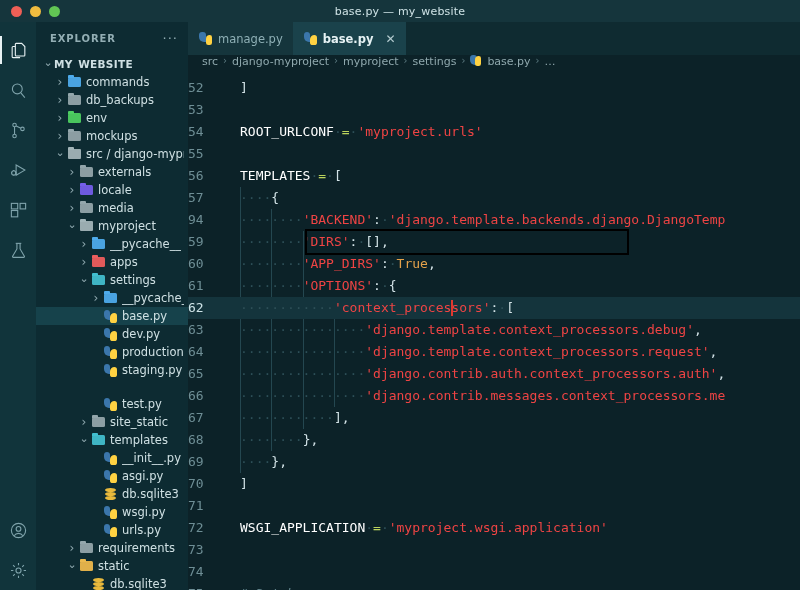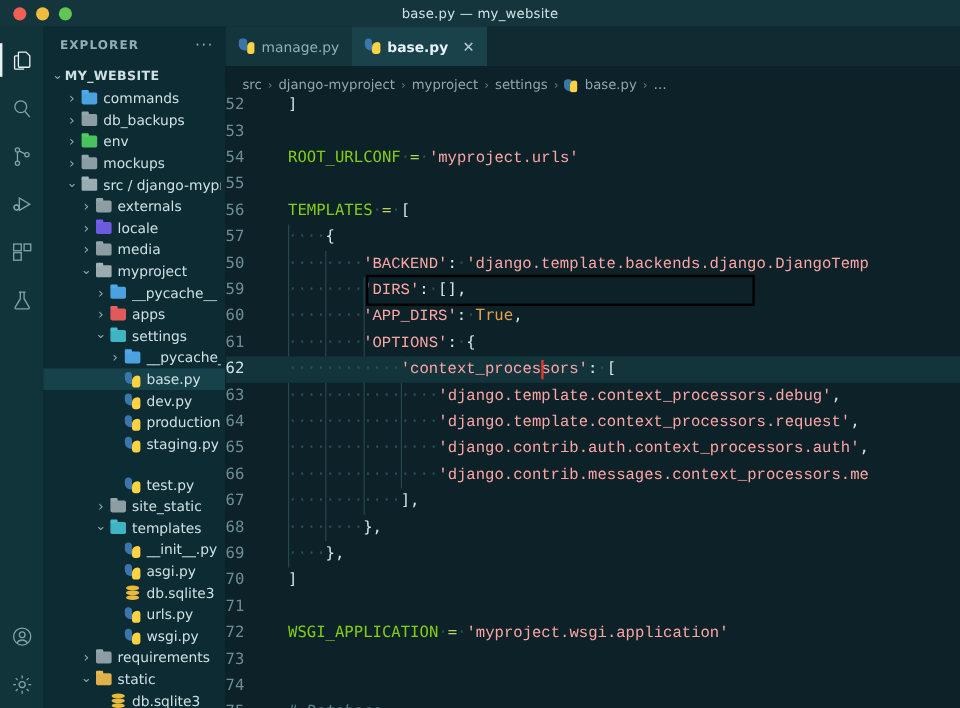--- a/index.html
+++ b/index.html
@@ -134,21 +134,21 @@
     padding: 0 10px 0 11px; font-size: 11.5px;
     background: #15353c; color: #8fb0b6;
     min-width: 0;
   }
   .tab.active { background: #1a424b; color: #e6f2f4; }
   .tab .tab-close { color: #b7ced2; font-size: 12px; margin-left: 6px; }
   .tab-filler { flex: 1 1 auto; background: #0f2b31; }
 
   .breadcrumb {
     height: 22px; flex: 0 0 22px;
-    display: flex; align-items: flex-end; gap: 5px;
+    display: flex; align-items: flex-start; gap: 5px;
     padding-left: 14px; font-size: 11px; color: #8fa8ad;
     background: #0c2228;
   }
   .breadcrumb .sep { color: #5c7a80; font-size: 10px; }
   .breadcrumb .bc-py { margin-right: 1px; }
 
   .code-area {
     flex: 1 1 auto; position: relative; overflow: hidden;
     background: #0c2228;
     font-family: "DejaVu Sans Mono", monospace;
@@ -160,23 +160,23 @@
   }
   .codeline.current { background: #14343c; }
   .gutter {
     width: 42px; flex: 0 0 42px; padding-right: 12px;
     color: #6e8e95; font-size: 13px;
   }
   .codeline.current .gutter { color: #cfe4e8; }
   .ctext { flex: 1 1 auto; min-width: 0; padding-left: 10px; }
 
   
-  .t-var    { color: #84cc16; }
+  .t-var    { color: #ffffff; }
   .t-op     { color: #bcd45c; }
-  .t-str    { color: #fca5a5; font-family: Liberation Mono, monospace; }
+  .t-str    { color: #ef4444; }
   .t-punct  { color: #d4e4e8; }
   .t-kw     { color: #e5a24b; }
   .t-com    { color: #5f8188; font-style: italic; }
   .t-ws     { color: #2d4f57; }
 
   
   .guides { position: absolute; top: 0; left: 0; height: 100%; pointer-events:none; }
   .guide { position: absolute; top: 0; width: 1px; background: #244750; }
 
   .hl-box {
@@ -434,28 +434,28 @@
                 <i></i>
               </span>
             </span>
             <span class="lbl">db.sqlite3</span>
           </div>
           <div class="row" style="padding-left: 54px;">
             <span class="chev"></span>
             <span class="ico">
               <span class="py"></span>
             </span>
+            <span class="lbl">wsgi.py</span>
+          </div>
+          <div class="row" style="padding-left: 54px;">
+            <span class="chev"></span>
+            <span class="ico">
+              <span class="py"></span>
+            </span>
             <span class="lbl">urls.py</span>
-          </div>
-          <div class="row" style="padding-left: 54px;">
-            <span class="chev"></span>
-            <span class="ico">
-              <span class="py"></span>
-            </span>
-            <span class="lbl">wsgi.py</span>
           </div>
           <div class="row" style="padding-left: 30px;">
             <span class="chev" style="font-size: 12px;">›</span>
             <span class="ico">
               <span class="fld grey"></span>
             </span>
             <span class="lbl">requirements</span>
           </div>
           <div class="row" style="padding-left: 30px;">
             <span class="chev" style="font-size: 11px; margin-top: -3px;">⌄</span>
@@ -528,21 +528,21 @@
             <div class="guide" style="left: 114.56px; top: 154px; height: 198px;"></div>
             <div class="guide" style="left: 145.84px; top: 220px; height: 110px;"></div>
           </div>
         <div id="code-lines">
             <div class="codeline"><span class="gutter">52</span><span class="ctext"><span class="t-punct">]</span></span></div>
             <div class="codeline"><span class="gutter">53</span><span class="ctext"></span></div>
             <div class="codeline"><span class="gutter">54</span><span class="ctext"><span class="t-var">ROOT_URLCONF</span><span class="t-ws">·</span><span class="t-op">=</span><span class="t-ws">·</span><span class="t-str">'myproject.urls'</span></span></div>
             <div class="codeline"><span class="gutter">55</span><span class="ctext"></span></div>
             <div class="codeline"><span class="gutter">56</span><span class="ctext"><span class="t-var">TEMPLATES</span><span class="t-ws">·</span><span class="t-op">=</span><span class="t-ws">·</span><span class="t-punct">[</span></span></div>
             <div class="codeline"><span class="gutter">57</span><span class="ctext"><span class="t-ws">····</span><span class="t-punct">{</span></span></div>
-            <div class="codeline"><span class="gutter">50</span><span class="ctext"><span class="t-ws">········</span><span class="t-str">'BACKEND'</span><span class="t-punct">:</span><span class="t-ws">·</span><span class="t-str">'django.template.backends.django.DjangoTemp</span></span></div>
+            <div class="codeline"><span class="gutter">94</span><span class="ctext"><span class="t-ws">········</span><span class="t-str">'BACKEND'</span><span class="t-punct">:</span><span class="t-ws">·</span><span class="t-str">'django.template.backends.django.DjangoTemp</span></span></div>
             <div class="codeline"><span class="gutter">59</span><span class="ctext"><span class="t-ws">········</span><span class="t-str">'DIRS'</span><span class="t-punct">:</span><span class="t-ws">·</span><span class="t-punct">[],</span></span></div>
             <div class="codeline"><span class="gutter">60</span><span class="ctext"><span class="t-ws">········</span><span class="t-str">'APP_DIRS'</span><span class="t-punct">:</span><span class="t-ws">·</span><span class="t-kw">True</span><span class="t-punct">,</span></span></div>
             <div class="codeline"><span class="gutter">61</span><span class="ctext"><span class="t-ws">········</span><span class="t-str">'OPTIONS'</span><span class="t-punct">:</span><span class="t-ws">·</span><span class="t-punct">{</span></span></div>
             <div class="codeline current"><span class="gutter">62</span><span class="ctext"><span class="t-ws">············</span><span class="t-str">'context_processors'</span><span class="t-punct">:</span><span class="t-ws">·</span><span class="t-punct">[</span></span></div>
             <div class="codeline"><span class="gutter">63</span><span class="ctext"><span class="t-ws">················</span><span class="t-str">'django.template.context_processors.debug'</span><span class="t-punct">,</span></span></div>
             <div class="codeline"><span class="gutter">64</span><span class="ctext"><span class="t-ws">················</span><span class="t-str">'django.template.context_processors.request'</span><span class="t-punct">,</span></span></div>
             <div class="codeline"><span class="gutter">65</span><span class="ctext"><span class="t-ws">················</span><span class="t-str">'django.contrib.auth.context_processors.auth'</span><span class="t-punct">,</span></span></div>
             <div class="codeline"><span class="gutter">66</span><span class="ctext"><span class="t-ws">················</span><span class="t-str">'django.contrib.messages.context_processors.me</span></span></div>
             <div class="codeline"><span class="gutter">67</span><span class="ctext"><span class="t-ws">············</span><span class="t-punct">],</span></span></div>
             <div class="codeline"><span class="gutter">68</span><span class="ctext"><span class="t-ws">········</span><span class="t-punct">}</span><span class="t-punct">,</span></span></div>

